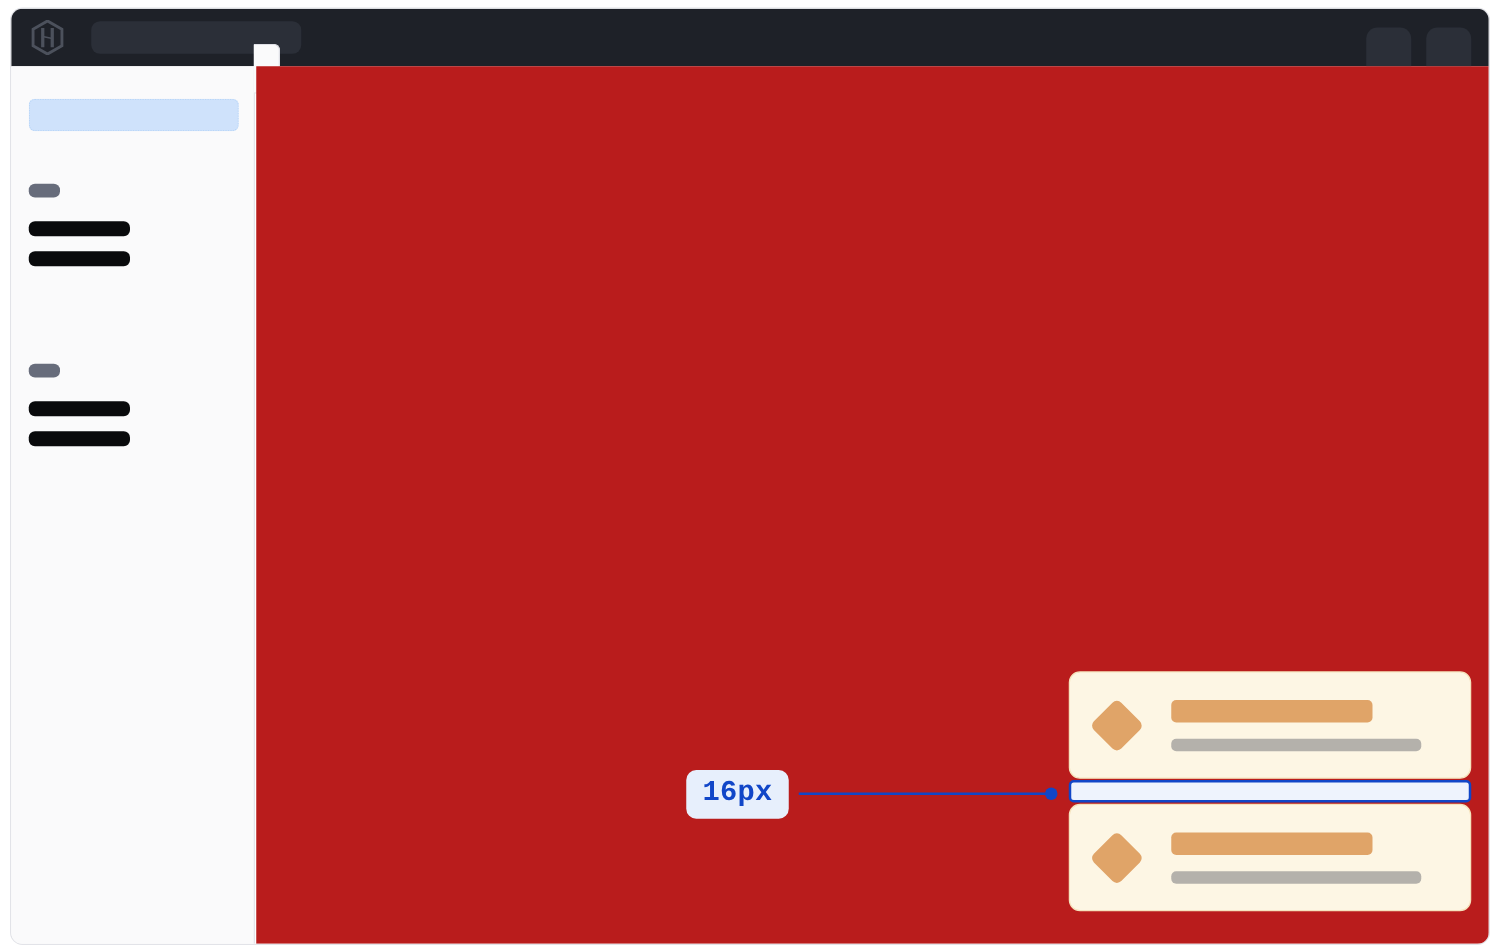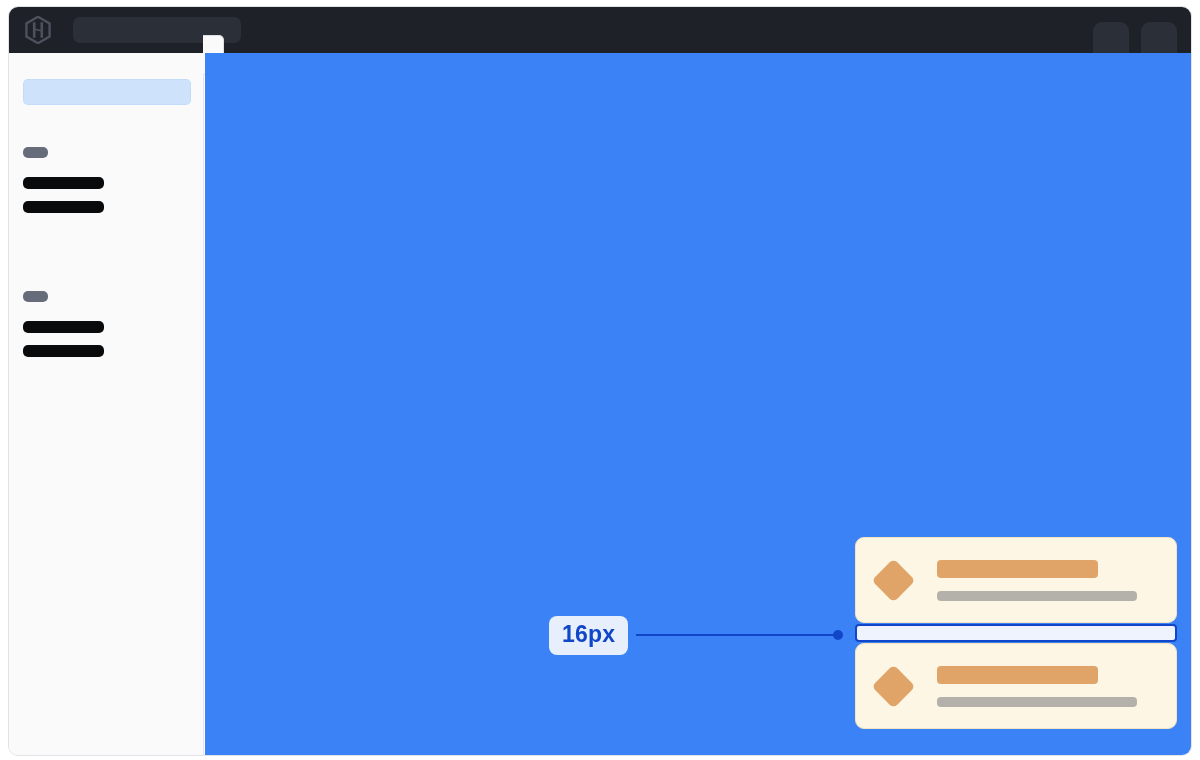--- a/index.html
+++ b/index.html
@@ -129,21 +129,22 @@
   .sidebar-item-skeleton.first { margin-top: 19px; }
   .sidebar-item-skeleton.second { margin-top: 12px; }
 
   
   #main-content {
     position: absolute;
     left: 196px;
     top: 46px;
     right: 0;
     bottom: 0;
-    background: #3b82f6;
+    background: #b91c1c;
+    font-family: Liberation Mono, monospace;
   }
 
   
   #card-stack {
     position: absolute;
     left: 650px;
     top: 484px;
     width: 322px;
   }
 

